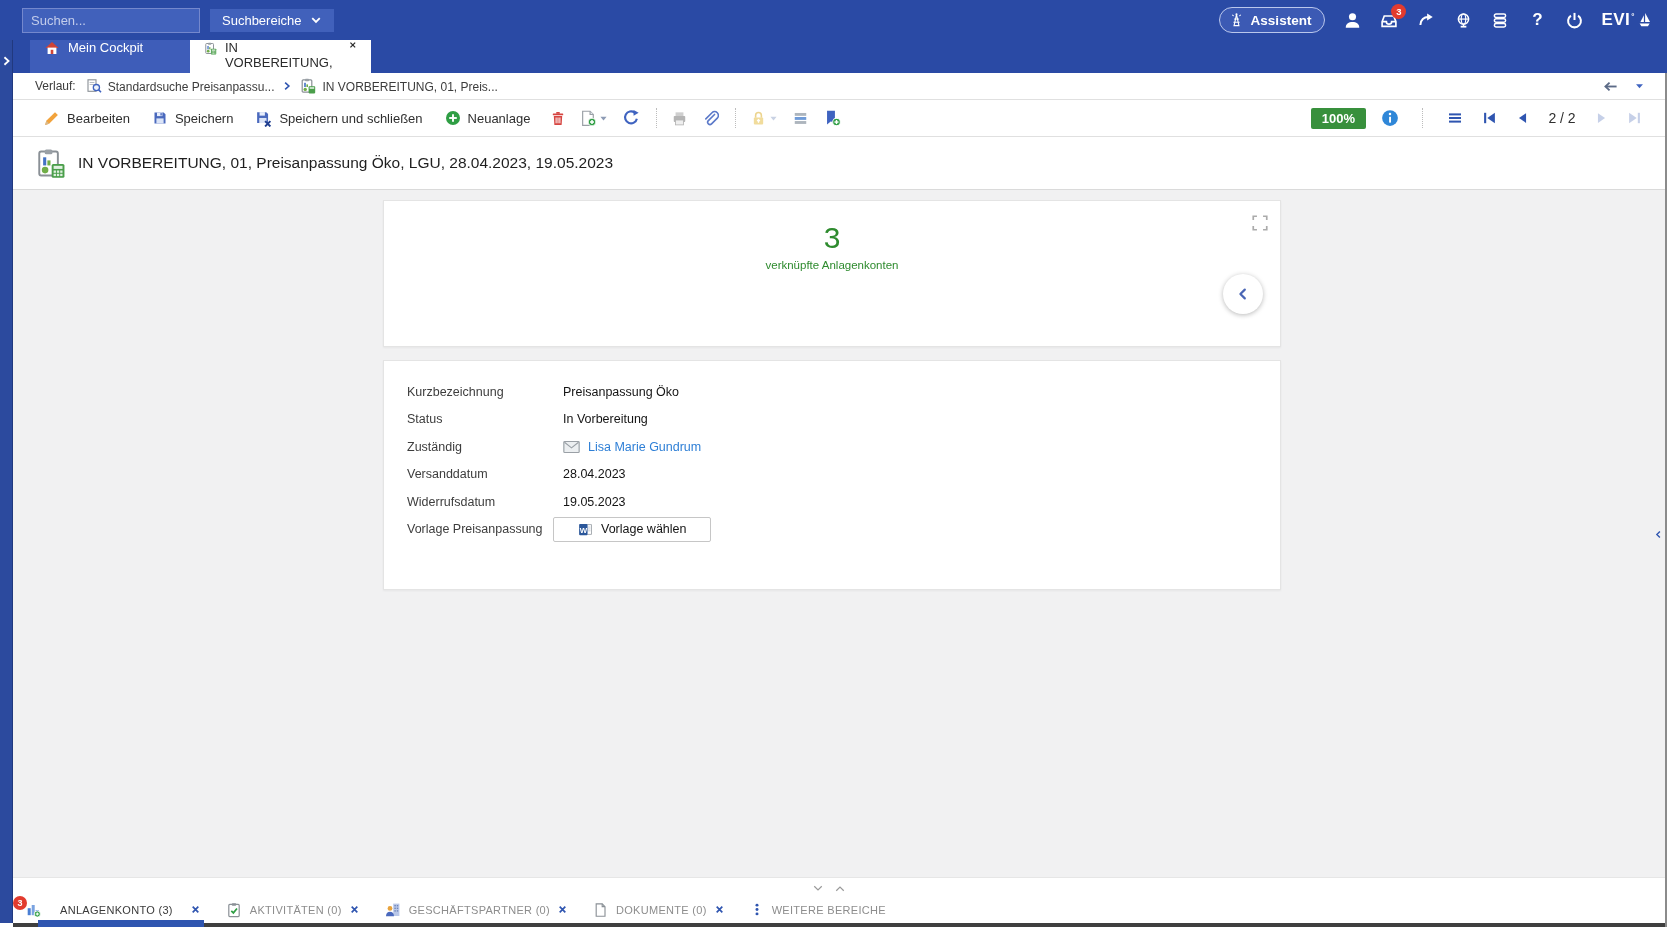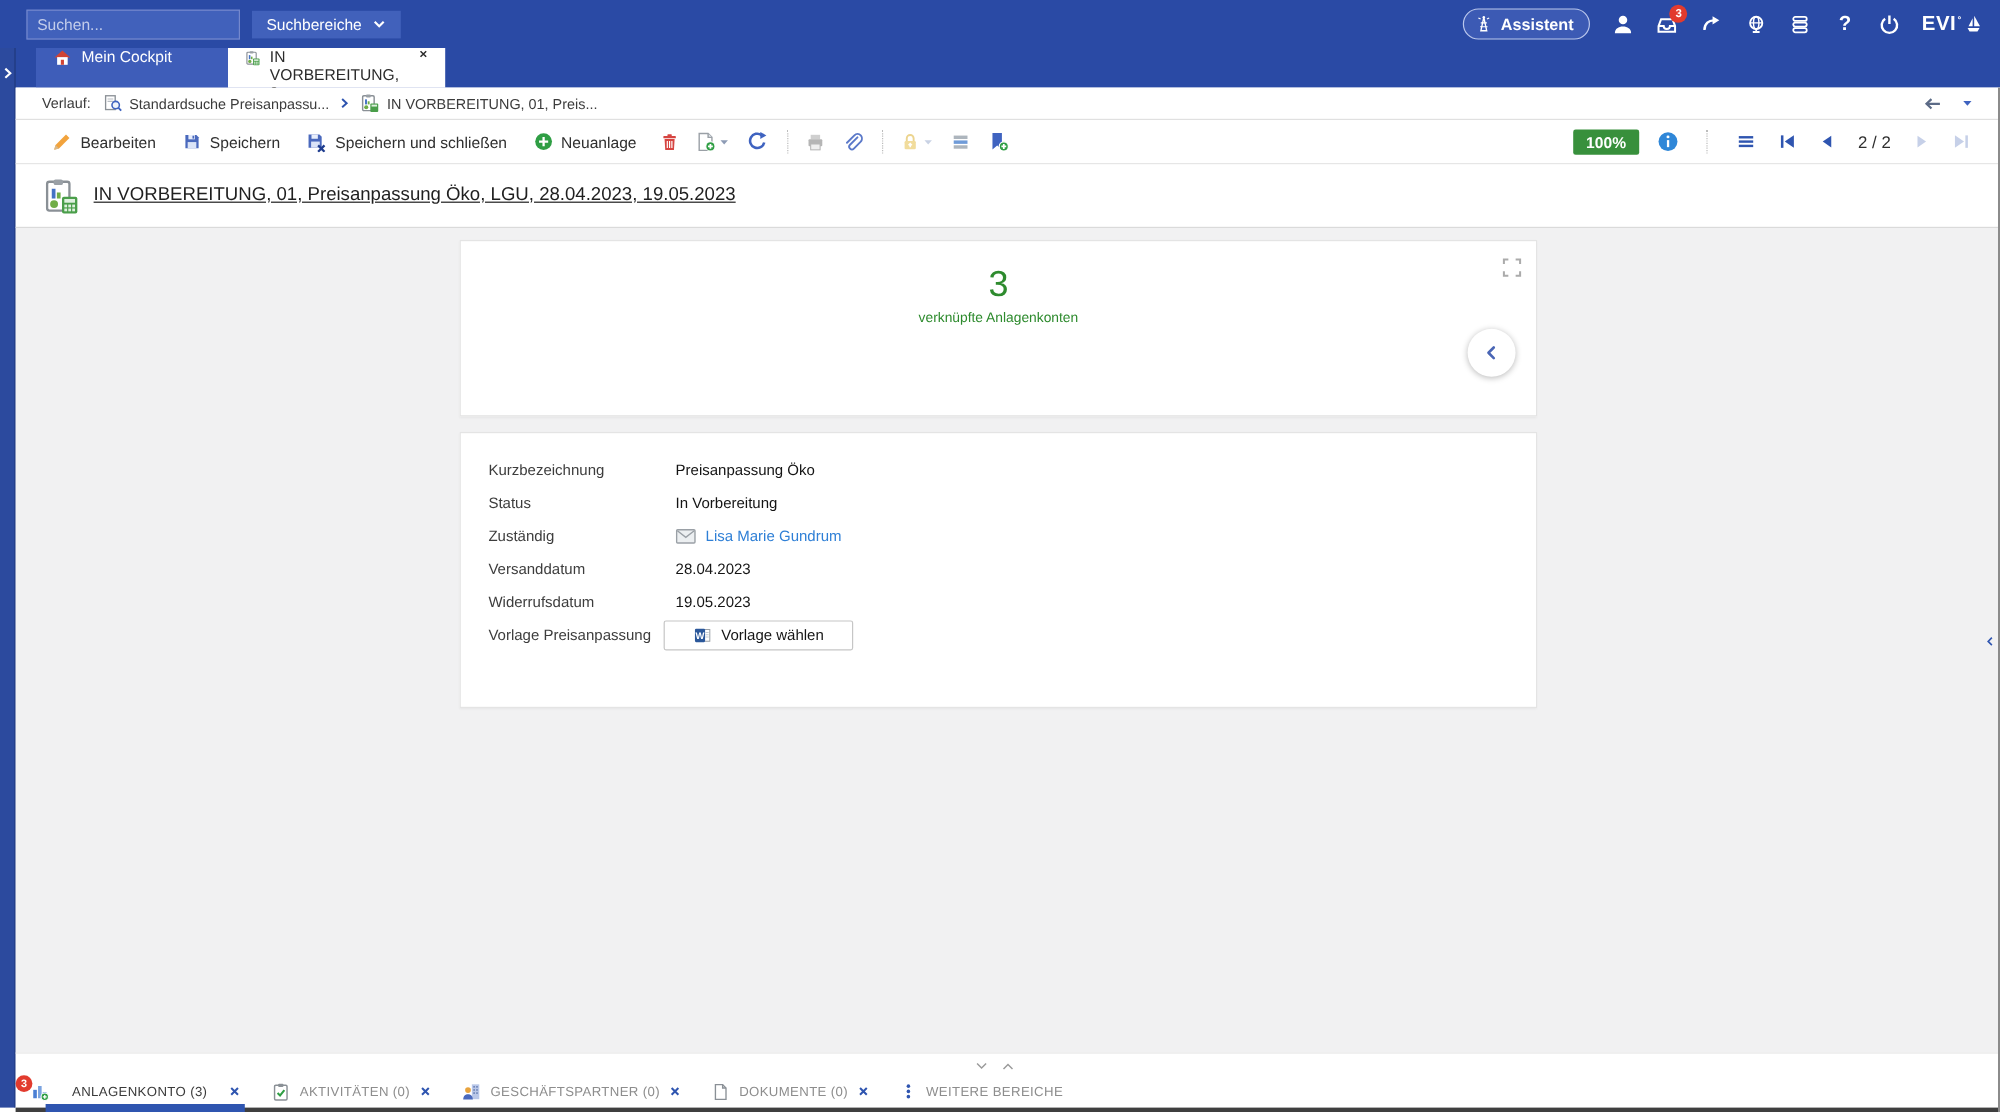--- a/index.html
+++ b/index.html
@@ -54,21 +54,21 @@
   .tsep{width:1px;height:20px;border-left:1px dotted #bcbcbc;margin:0 8px;}
   .caret-g{margin-left:2px;}
   .toolbar-right{position:absolute;right:22px;display:flex;align-items:center;gap:13px;}
   .zoom-badge{background:var(--badge-green);color:#fff;font-size:13px;font-weight:bold;padding:3px 11px;border-radius:2px;}
   .pageind{font-size:14px;color:#2f2f2f;min-width:34px;text-align:center;}
   .nav-btn{background:none;border:none;cursor:pointer;display:flex;align-items:center;padding:2px;}
 
   
   .rec-head{position:absolute;left:13px;top:137px;right:0;height:53px;background:#fff;border-bottom:1px solid #dadada;display:flex;align-items:center;padding-left:22px;gap:12px;}
   .rh-type{font-size:12.5px;color:#4a4a4a;margin-bottom:3px;}
-  .rh-title{font-size:15.5px;color:#1f1f1f;text-decoration:underline;}
+  .rh-title{font-size:15.5px;color:#1f1f1f;}
 
   
   .content{position:absolute;left:13px;top:190px;right:2px;height:687px;background:var(--bg);}
   .card{position:absolute;left:370px;width:898px;background:#fff;border:1px solid #e4e4e4;box-shadow:0 1px 2px rgba(0,0,0,.05);}
   .kpi-card{top:10px;height:147px;text-align:center;}
   .kpi-value{margin-top:20px;font-size:30px;color:var(--kpi-green);}
   .kpi-label{margin-top:4px;font-size:11.5px;color:var(--kpi-green);}
   .expand-btn{position:absolute;top:13px;right:11px;background:none;border:none;cursor:pointer;}
   .panel-toggle{position:absolute;right:17px;top:73px;width:40px;height:40px;border-radius:50%;background:#fff;border:none;box-shadow:0 1px 5px rgba(0,0,0,.28);cursor:pointer;display:flex;align-items:center;justify-content:center;}
 

